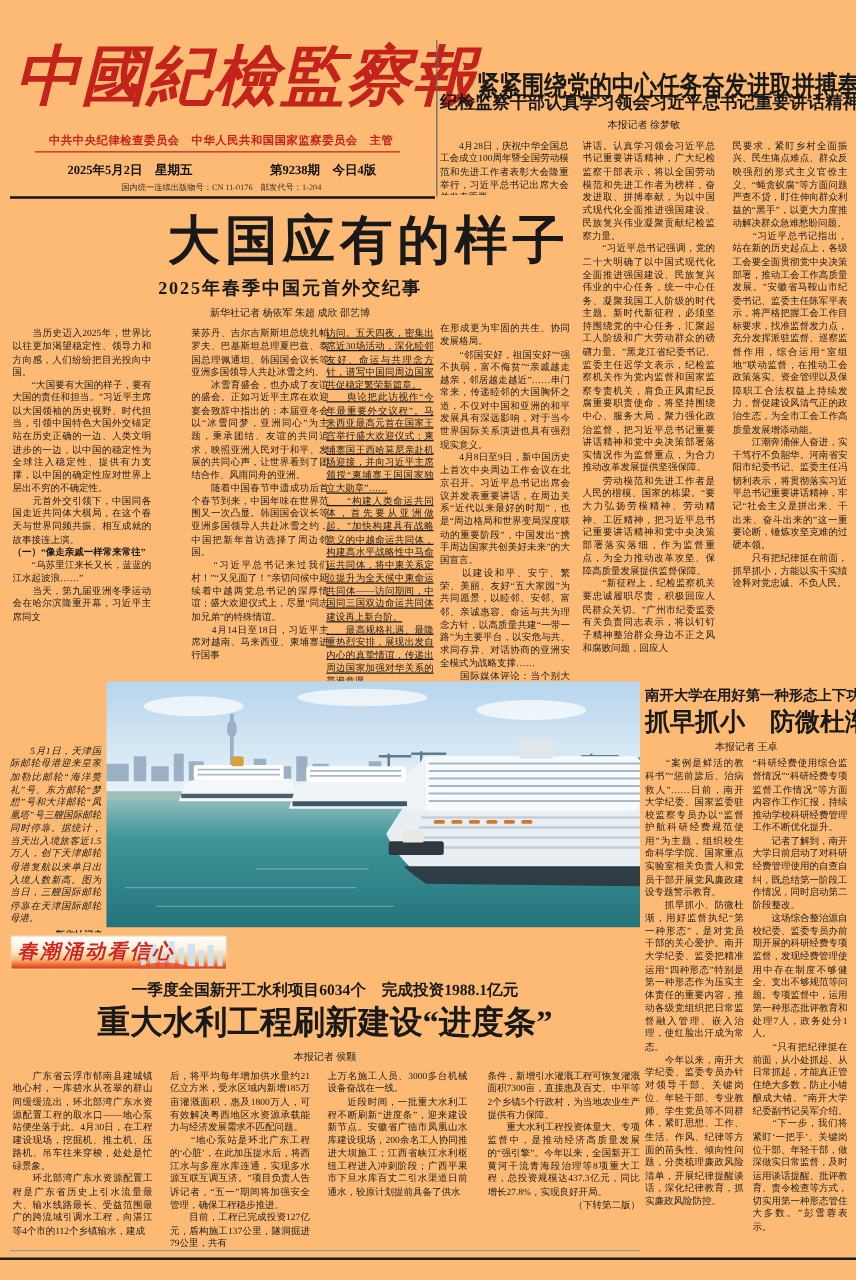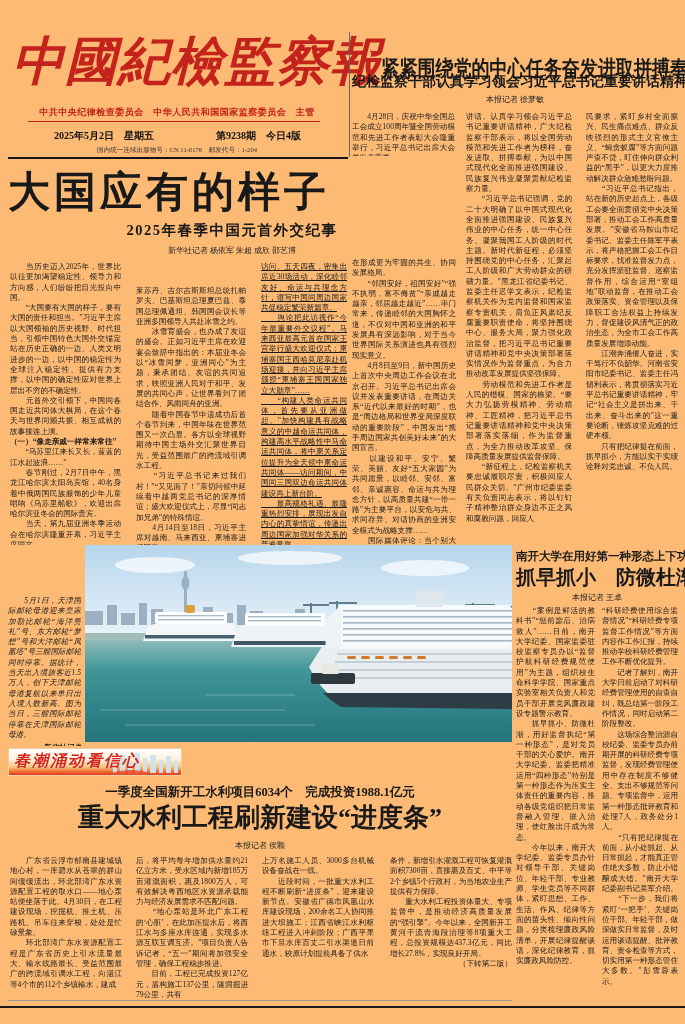--- a/index.html
+++ b/index.html
@@ -16,21 +16,21 @@
   .date{left:54px;} .issue{left:216px;}
   .pubcode{position:absolute;left:10px;top:146px;width:334px;text-align:center;font-size:6.6px;color:#333;}
   .mast-rule{position:absolute;left:8px;top:157px;width:340px;height:2px;background:#141414;}
   .vdiv{position:absolute;left:349px;top:32px;width:1px;height:125px;background:#666;}
   
   .t-kicker{position:absolute;left:352px;top:34px;width:326px;text-align:center;
         font-size:14px;font-weight:bold;white-space:nowrap;margin-top:39px;}
   .t-head{position:absolute;left:352px;top:54px;width:326px;text-align:center;font-size:22px;
         font-weight:bold;white-space:nowrap;transform:scaleX(.82);transform-origin:center;}
   .byline{position:absolute;text-align:center;font-size:8px;color:#222;}
-  .lead-head{position:absolute;left:8px;top:164px;width:448px;text-align:left;
+  .lead-head{position:absolute;left:8px;top:164px;width:448px;text-align:right;
         font-size:42px;font-weight:bold;letter-spacing:4px;white-space:nowrap;}
   .lead-sub{position:absolute;left:8px;top:221px;width:448px;text-align:center;
         font-size:14.5px;letter-spacing:1.5px;font-weight:bold;}
   
   .tcol{position:absolute;font-size:7.6px;line-height:10.3px;text-align:justify;overflow:hidden;color:#1b1b1b;}
   .tcol p{margin:0;white-space:pre-line;}
   .tcol p.sub{font-weight:bold;}
   .tcol p.tr{text-align:right;}
   
   .photo{position:absolute;left:85px;top:545px;width:427px;height:197px;}
@@ -96,27 +96,26 @@
   <div class="lead-head">大国应有的样子</div>
   <div class="lead-sub">2025年春季中国元首外交纪事</div>
   <div class="byline" style="left:8px;top:245px;width:448px;">新华社记者 杨依军 朱超 成欣 邵艺博</div>
 
   <div class="tcol" style="left:10px;top:262px;width:111px;height:283px;">
     <p>　　当历史迈入2025年，世界比以往更加渴望稳定性、领导力和方向感，人们纷纷把目光投向中国。</p>
     <p>　　“大国要有大国的样子，要有大国的责任和担当。”习近平主席以大国领袖的历史视野、时代担当，引领中国特色大国外交锚定站在历史正确的一边、人类文明进步的一边，以中国的稳定性为全球注入稳定性、提供有力支撑，以中国的确定性应对世界上层出不穷的不确定性。</p>
     <p>　　元首外交引领下，中国同各国走近共同体大棋局，在这个春天与世界同频共振、相互成就的故事接连上演。</p>
     <p class="sub">（一）“像走亲戚一样常来常往”</p>
     <p>　　“乌苏里江来长又长，蓝蓝的江水起波浪……”</p>
-    <p>　　春节刚过，2月7日中午，黑龙江哈尔滨太阳岛宾馆，40名身着中俄两国民族服饰的少年儿童唱响《乌苏里船歌》，欢迎出席哈尔滨亚冬会的国际贵宾。</p>
     <p>　　当天，第九届亚洲冬季运动会在哈尔滨隆重开幕，习近平主席同文</p>
   </div>
-  <div class="tcol" style="left:136px;top:262px;width:110px;height:283px;margin-top:24px;">
+  <div class="tcol" style="left:153px;top:262px;width:110px;height:283px;">
     <p>莱苏丹、吉尔吉斯斯坦总统扎帕罗夫、巴基斯坦总理夏巴兹、泰国总理佩通坦、韩国国会议长等亚洲多国领导人共赴冰雪之约。</p>
     <p>　　冰雪育盛会，也办成了友谊的盛会。正如习近平主席在欢迎宴会致辞中指出的：本届亚冬会以“冰雪同梦，亚洲同心”为主题，秉承团结、友谊的共同追求，映照亚洲人民对于和平、发展的共同心声，让世界看到了团结合作、风雨同舟的亚洲。</p>
-    <p>　　随着中国春节申遗成功后首个春节到来，中国年味在世界范围又一次凸显。各方以全球视野期待中国主场外交汇聚世界目光，受益范围最广的跨流域引调水工程。</p>
+    <p>　　随着中国春节申遗成功后首个春节到来，中国年味在世界范围又一次凸显。韩国国会议长等亚洲多国领导人共赴冰雪之约，中国把新年首访选择了周边邻国。</p>
     <p>　　“习近平总书记来过我们村！”“又见面了！”亲切问候中延续着中越两党总书记的深厚情谊；盛大欢迎仪式上，尽显“同志加兄弟”的特殊情谊。</p>
     <p>　　4月14日至18日，习近平主席对越南、马来西亚、柬埔寨进行国事</p>
   </div>
   <div class="tcol" style="left:261px;top:262px;width:86px;height:283px;text-decoration:underline;">
     <p>访问。五天四夜，密集出席近30场活动，深化睦邻友好、命运与共理念方针，谱写中国同周边国家共促稳定繁荣新篇章。</p>
     <p>　　舆论把此访视作“今年最重要外交议程”。马来西亚最高元首在国家王宫举行盛大欢迎仪式；柬埔寨国王西哈莫尼亲赴机场迎接，并向习近平主席颁授“柬埔寨王国国家独立大勋章”……</p>
     <p>　　“构建人类命运共同体，首先要从亚洲做起。”加快构建具有战略意义的中越命运共同体，构建高水平战略性中马命运共同体，将中柬关系定位提升为全天候中柬命运共同体——访问期间，中国同三国双边命运共同体建设再上新台阶。</p>
     <p>　　最高规格礼遇、最隆重热烈安排，展现出发自内心的真挚情谊，传递出周边国家加强对华关系的普遍意愿。</p>
 
   </div>

